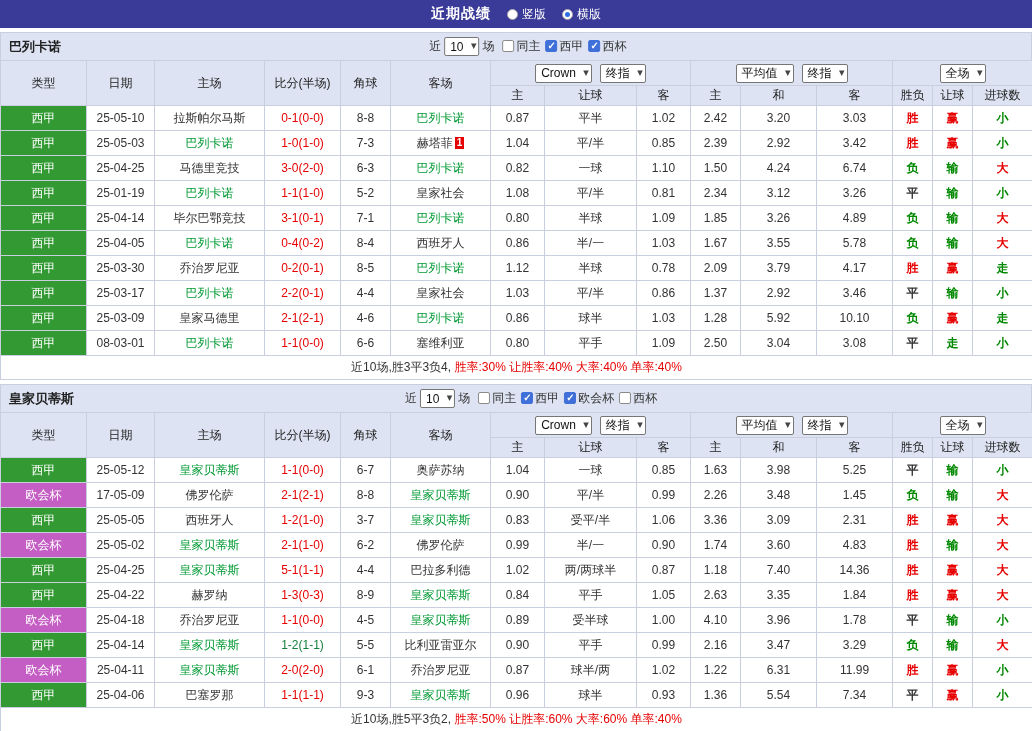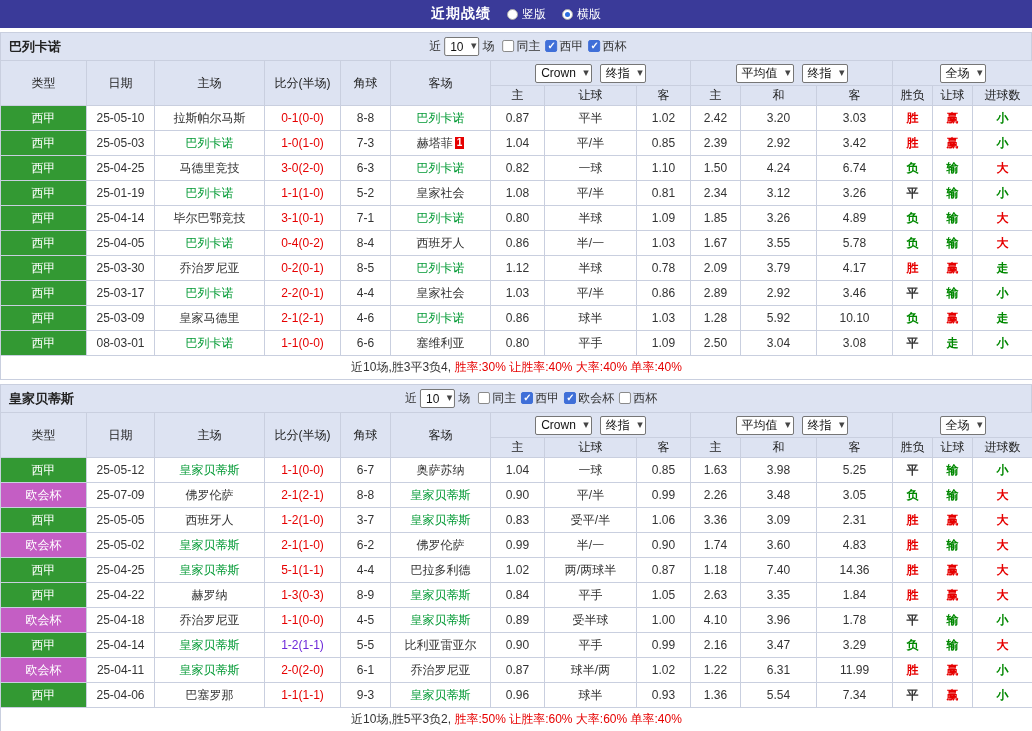--- a/index.html
+++ b/index.html
@@ -250,21 +250,21 @@
         <tr>
           <td class="type" style="background: rgb(51, 153, 51);">西甲</td>
           <td>25-03-17</td>
           <td><span style="color: rgb(0, 153, 51);">巴列卡诺</span></td>
           <td style="color: rgb(230, 0, 0);">2-2(0-1)</td>
           <td>4-4</td>
           <td><span style="color: rgb(51, 51, 51);">皇家社会</span></td>
           <td>1.03</td>
           <td>平/半</td>
           <td>0.86</td>
-          <td>2.89</td>
+          <td>1.37</td>
           <td>2.92</td>
           <td>3.46</td>
           <td style="color: rgb(51, 51, 51); font-weight: bold;">平</td>
           <td style="color: rgb(0, 136, 0); font-weight: bold;">输</td>
           <td style="color: rgb(0, 136, 0); font-weight: bold;">小</td>
         </tr>
         <tr>
           <td class="type" style="background: rgb(51, 153, 51);">西甲</td>
           <td>25-03-09</td>
           <td><span style="color: rgb(51, 51, 51);">皇家马德里</span></td>
@@ -398,31 +398,31 @@
           <td>0.85</td>
           <td>1.63</td>
           <td>3.98</td>
           <td>5.25</td>
           <td style="color: rgb(51, 51, 51); font-weight: bold;">平</td>
           <td style="color: rgb(0, 136, 0); font-weight: bold;">输</td>
           <td style="color: rgb(0, 136, 0); font-weight: bold;">小</td>
         </tr>
         <tr>
           <td class="type" style="background: rgb(196, 94, 196);">欧会杯</td>
-          <td>25-07-09</td>
+          <td>17-05-09</td>
           <td><span style="color: rgb(51, 51, 51);">佛罗伦萨</span></td>
           <td style="color: rgb(230, 0, 0);">2-1(2-1)</td>
           <td>8-8</td>
           <td><span style="color: rgb(0, 153, 51);">皇家贝蒂斯</span></td>
           <td>0.90</td>
           <td>平/半</td>
           <td>0.99</td>
           <td>2.26</td>
           <td>3.48</td>
-          <td>3.05</td>
+          <td>1.45</td>
           <td style="color: rgb(0, 136, 0); font-weight: bold;">负</td>
           <td style="color: rgb(0, 136, 0); font-weight: bold;">输</td>
           <td style="color: rgb(230, 0, 0); font-weight: bold;">大</td>
         </tr>
         <tr>
           <td class="type" style="background: rgb(51, 153, 51);">西甲</td>
           <td>25-05-05</td>
           <td><span style="color: rgb(51, 51, 51);">西班牙人</span></td>
           <td style="color: rgb(230, 0, 0);">1-2(1-0)</td>
           <td>3-7</td>
@@ -502,21 +502,21 @@
           <td>3.96</td>
           <td>1.78</td>
           <td style="color: rgb(51, 51, 51); font-weight: bold;">平</td>
           <td style="color: rgb(0, 136, 0); font-weight: bold;">输</td>
           <td style="color: rgb(0, 136, 0); font-weight: bold;">小</td>
         </tr>
         <tr>
           <td class="type" style="background: rgb(51, 153, 51);">西甲</td>
           <td>25-04-14</td>
           <td><span style="color: rgb(0, 153, 51);">皇家贝蒂斯</span></td>
-          <td style="color: #6d28d9;">1-2(1-1)</td>
+          <td style="color: #15803d;">1-2(1-1)</td>
           <td>5-5</td>
           <td><span style="color: rgb(51, 51, 51);">比利亚雷亚尔</span></td>
           <td>0.90</td>
           <td>平手</td>
           <td>0.99</td>
           <td>2.16</td>
           <td>3.47</td>
           <td>3.29</td>
           <td style="color: rgb(0, 136, 0); font-weight: bold;">负</td>
           <td style="color: rgb(0, 136, 0); font-weight: bold;">输</td>

